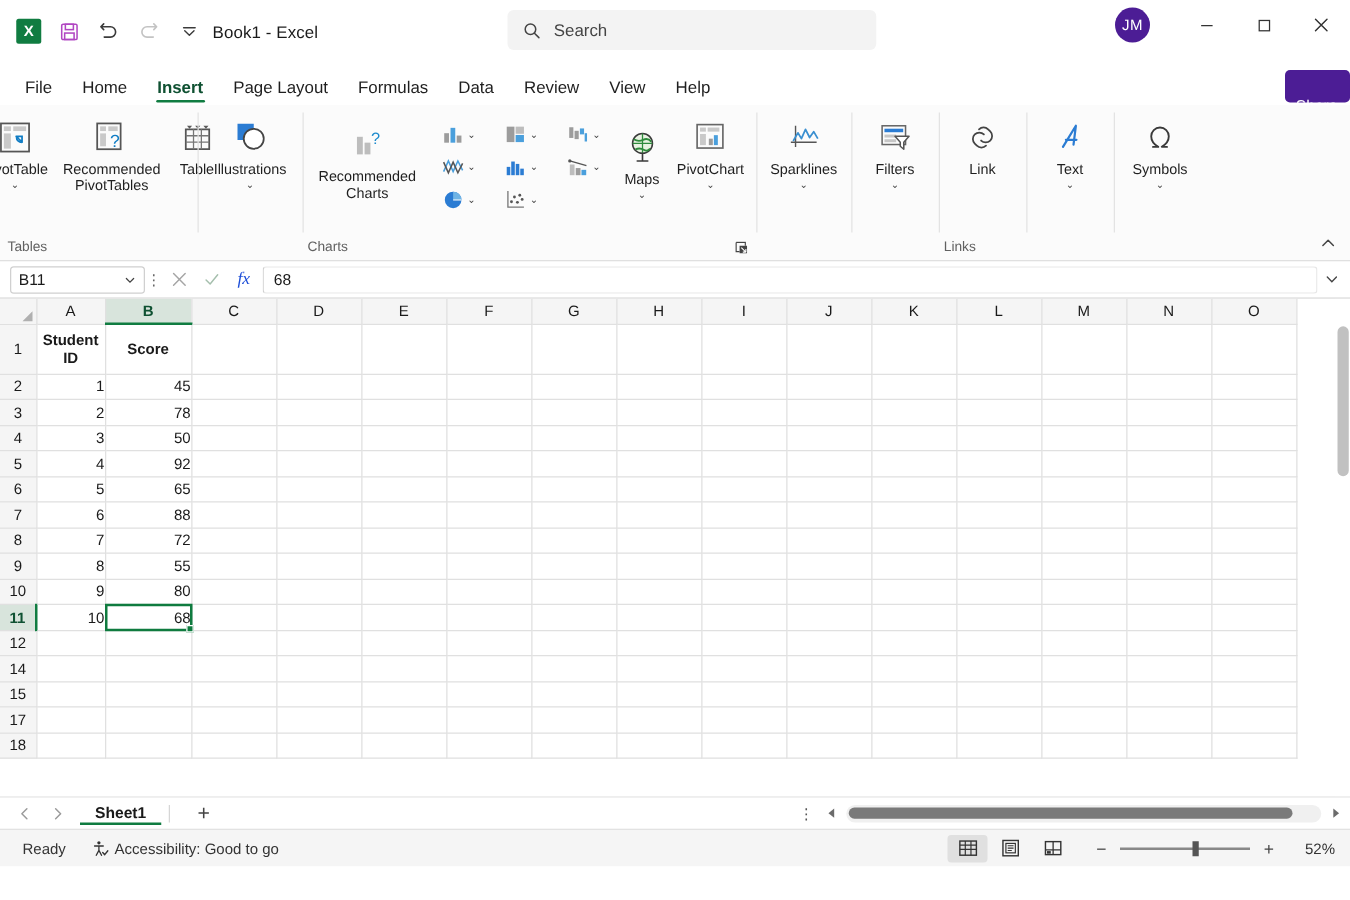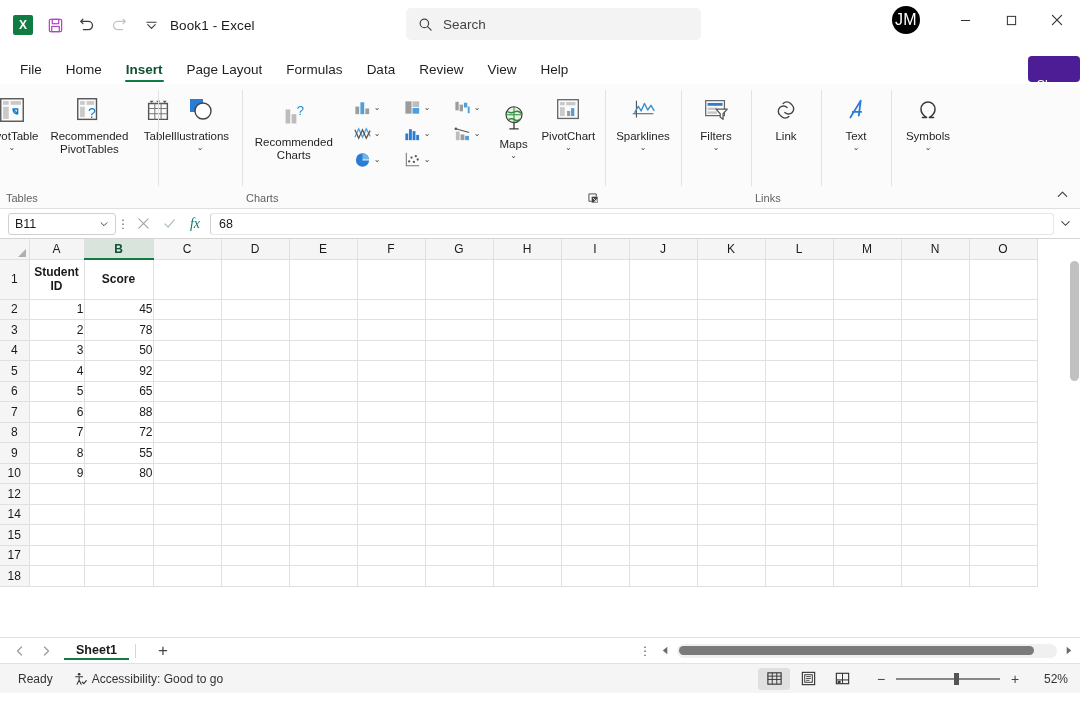--- a/index.html
+++ b/index.html
@@ -34,22 +34,22 @@
   .searchbox {
     position: absolute; left: 406px; top: 8px; width: 295px; height: 32px;
     background: #f3f3f3; border-radius: 5px; display: flex; align-items: center;
     padding: 0 12px; gap: 10px; cursor: text;
   }
   .search-ph { font-size: 13.5px; color: #444; }
   .tr-controls {
     position: absolute; right: 0; top: 4px; display: flex; align-items: center;
   }
   .avatar {
-    width: 28px; height: 28px; border-radius: 50%; background: #000000;
-    color: #fff; font-size: 16px; display: flex; align-items: center;
+    width: 28px; height: 28px; border-radius: 50%; background: #4c1d95;
+    color: #fff; font-size: 12px; display: flex; align-items: center;
     justify-content: center; margin-right: 22px; cursor: pointer;
     letter-spacing: .3px;
   }
   .wbtn {
     width: 46px; height: 32px; display: flex; align-items: center;
     justify-content: center; cursor: pointer;
   }
 
   
   .tabrow {
@@ -132,21 +132,21 @@
   }
   .namebox .nbv { flex: 1; }
   .fb-sep {
     width: 14px; text-align: center; color: #666; font-size: 12px;
     letter-spacing: 0; cursor: pointer;
   }
   .fb-ico {
     width: 26px; height: 24px; display: flex; align-items: center;
     justify-content: center; cursor: pointer; border-radius: 3px;
   }
-  .fx { font-style: italic; font-size: 14px; color: #0f766e; font-family: "Liberation Serif", serif; }
+  .fx { font-style: italic; font-size: 14px; color: #1d4ed8; font-family: "Liberation Serif", serif; }
   .finput {
     flex: 1; height: 22px; border: 1px solid #e6e6e6; border-left: 1px solid #d0d0d0;
     border-radius: 3px; display: flex; align-items: center; padding: 0 8px;
     font-size: 12.5px; color: #1a1a1a; margin-left: 2px; cursor: text;
   }
   .fb-expand {
     width: 22px; height: 24px; display: flex; align-items: center;
     justify-content: center; cursor: pointer;
   }
 
@@ -865,20 +865,43 @@
           <td class="cell"></td>
         <td class="cell"></td>
           <td class="cell"></td>
         <td class="cell"></td>
           <td class="cell"></td>
         <td class="cell"></td>
           <td class="cell"></td>
         <td class="cell"></td>
       </tr>
       <tr>
+        <th class="rowhead sel">11</th>
+        <td class="cell">10</td>
+        <td class="cell selcell">
+          <span>68</span>
+          <span class="selbox">
+            <span class="fillhandle"></span>
+          </span>
+        </td>
+        <td class="cell"></td>
+          <td class="cell"></td>
+        <td class="cell"></td>
+          <td class="cell"></td>
+        <td class="cell"></td>
+          <td class="cell"></td>
+        <td class="cell"></td>
+          <td class="cell"></td>
+        <td class="cell"></td>
+          <td class="cell"></td>
+        <td class="cell"></td>
+          <td class="cell"></td>
+        <td class="cell"></td>
+      </tr>
+      <tr>
         <th class="rowhead">12</th>
         <td class="cell"></td>
           <td class="cell"></td>
         <td class="cell"></td>
           <td class="cell"></td>
         <td class="cell"></td>
           <td class="cell"></td>
         <td class="cell"></td>
           <td class="cell"></td>
         <td class="cell"></td>

